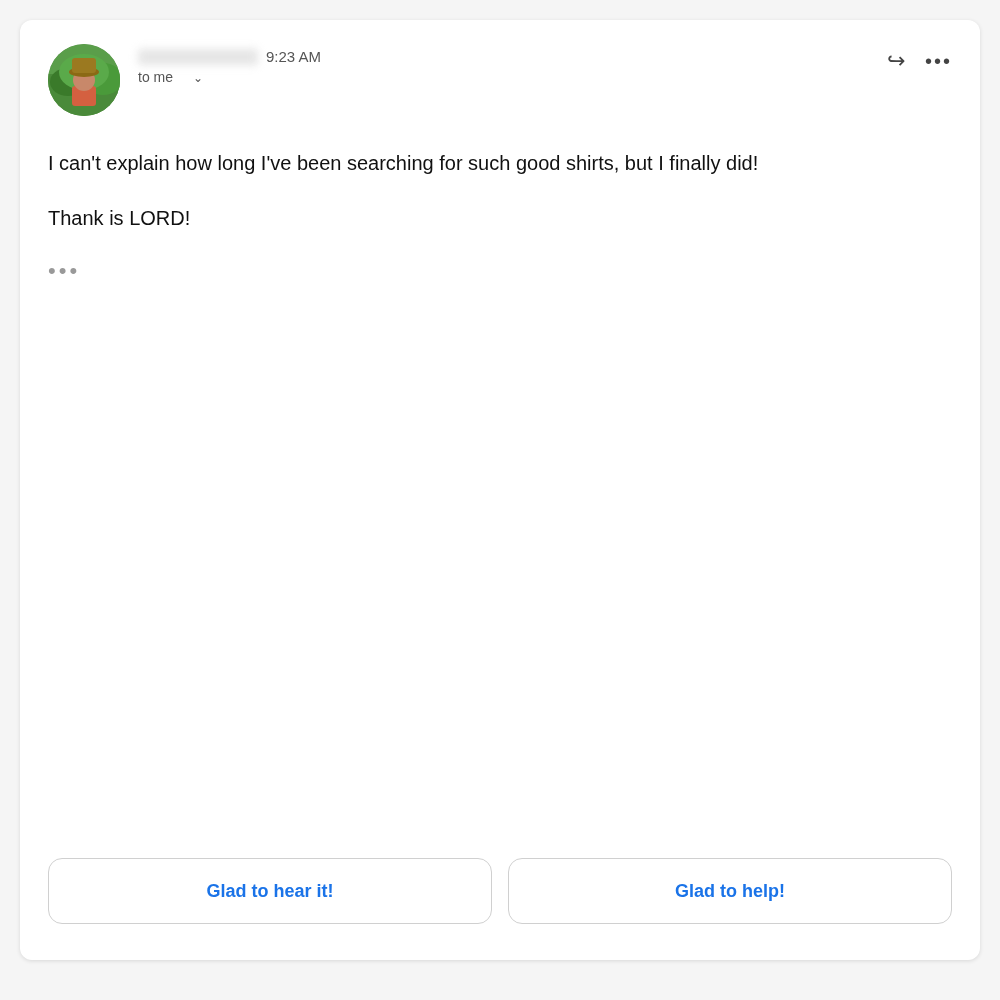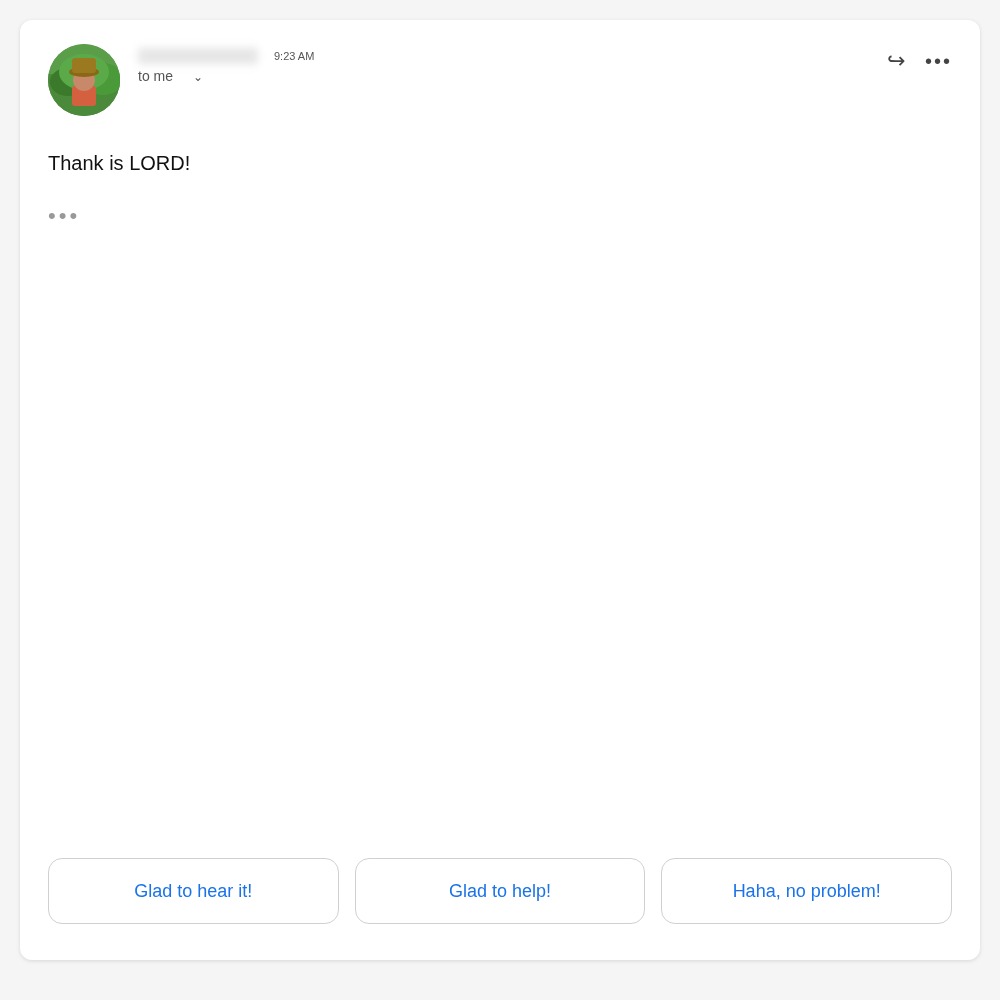--- a/index.html
+++ b/index.html
@@ -62,23 +62,23 @@
       display: inline-block;
       width: 120px;
       height: 16px;
       background: #ccc;
       border-radius: 3px;
       filter: blur(4px);
       opacity: 0.5;
     }
 
     .time-text {
-      font-size: 11px;
+      font-size: 15px;
       color: #555;
-      margin-left: 8px;
+      margin-left: 0;
     }
 
     .to-me-row {
       display: flex;
       align-items: flex-end;
       margin-top: 4px;
       gap: 20px;
     }
 
     .to-me-text {
@@ -144,21 +144,21 @@
     }
 
     .quick-reply-btn {
       flex: 1;
       border: 1.5px solid #d0d0d0;
       border-radius: 14px;
       padding: 20px 12px;
       background: #fff;
       cursor: pointer;
       font-size: 18px;
-      font-weight: 400;
+      font-weight: 700;
       color: #1a73e8;
       text-align: center;
       line-height: 1.35;
       display: flex;
       align-items: center;
       justify-content: center;
     }
   </style>
 </head>
 <body>
@@ -195,22 +195,22 @@
         <span class="chevron-down">⌄</span>
       </div>
     </div>
     <div class="header-actions">
       <span class="reply-icon">↩</span>
       <span class="more-icon">•••</span>
     </div>
   </div>
 
   <div class="email-body">
+    <p>I can't explain how long I've been searching for such good shirts, but I finally did!</p>
     <p>Thank is LORD!</p>
     <div class="ellipsis-dots">•••</div>
   </div>
 
   <div class="quick-replies">
     <button class="quick-reply-btn">Glad to hear it!</button>
     <button class="quick-reply-btn">Glad to help!</button>
-    <button class="quick-reply-btn">Haha, no problem!</button>
   </div>
 </div>
 
 </body></html>

